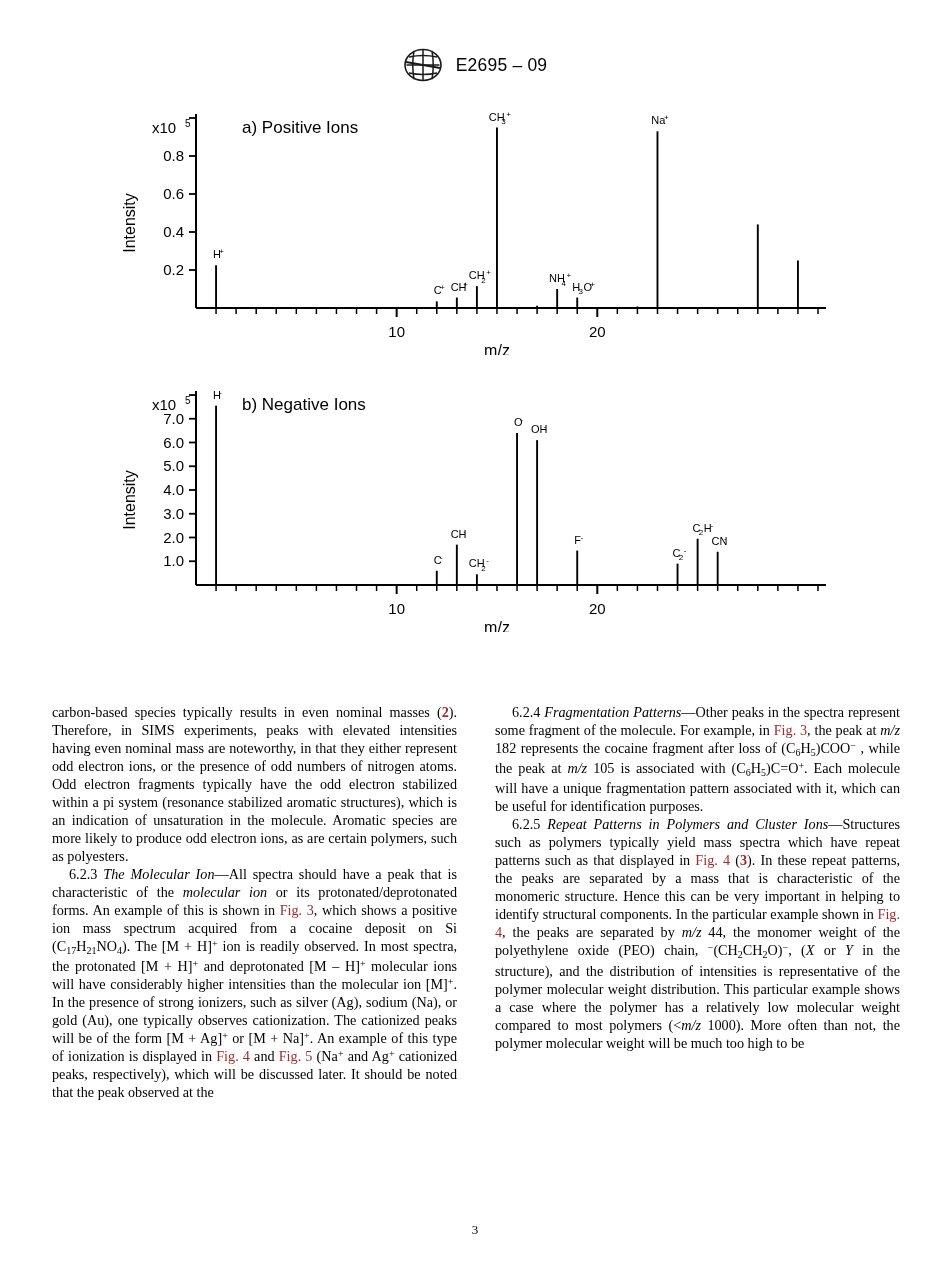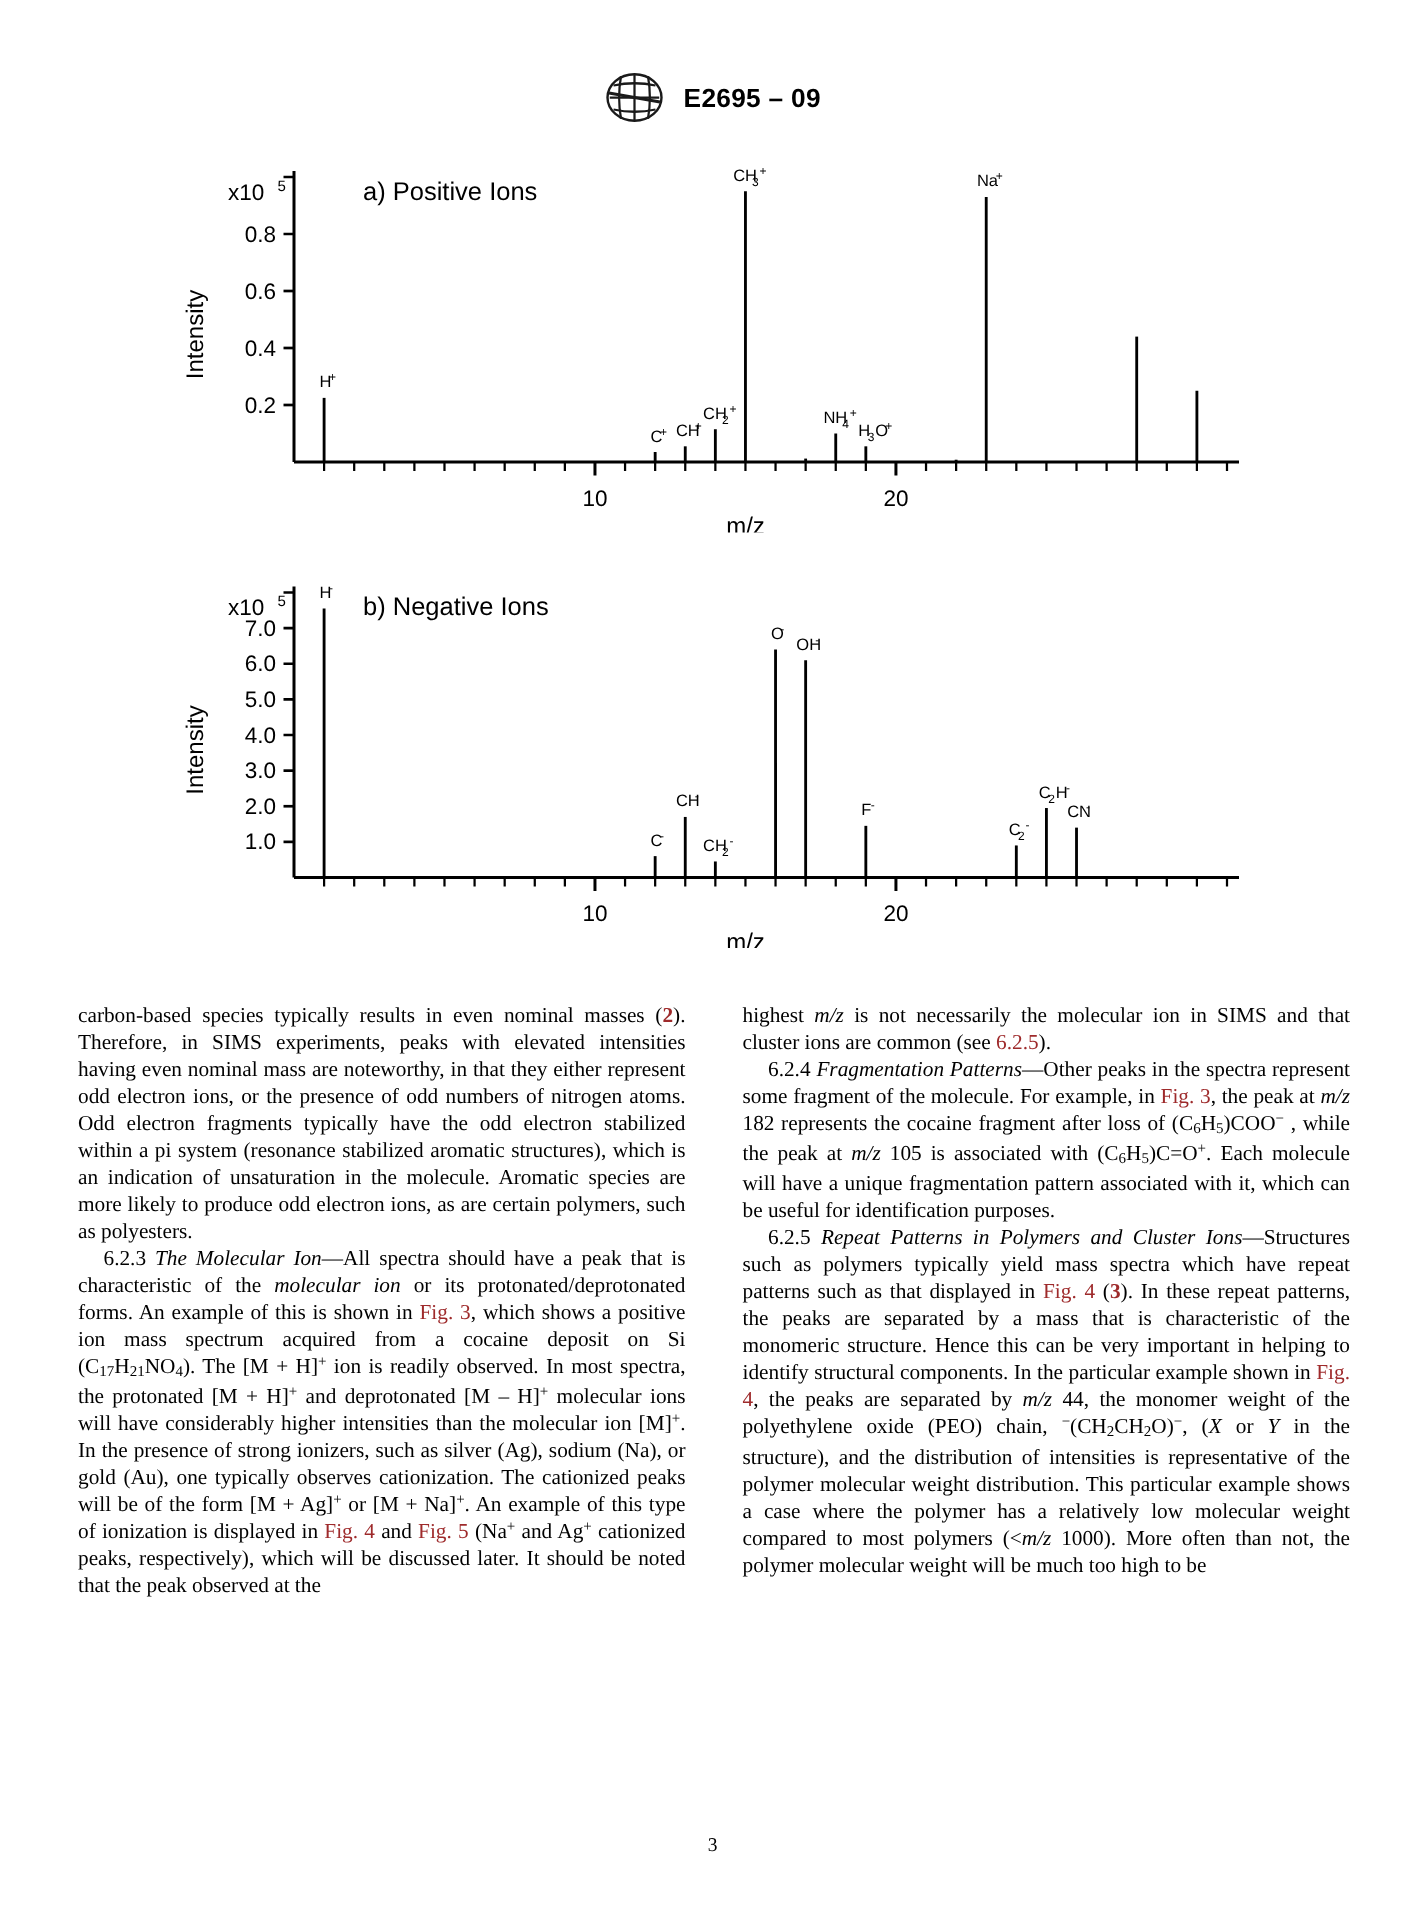--- a/index.html
+++ b/index.html
@@ -28,21 +28,21 @@
     gap: 13px;
   }
   .astm-logo {
     width: 40px;
     height: 34px;
     display: block;
   }
   .std-number {
     font-family: "Liberation Sans", sans-serif;
     font-size: 17.5px;
-    font-weight: bold;
+    font-weight: normal;
     letter-spacing: 0.2px;
     white-space: nowrap;
   }
 
   
   .figure-block {
     position: absolute;
     top: 100px;
     left: 0;
     width: 950px;
@@ -64,21 +64,21 @@
     line-height: 1.42;
     text-align: center;
   }
   .fig-caption i { font-style: italic; }
   .fig-caption sub { font-size: 7.6px; vertical-align: -0.22em; }
   .fig-caption sup { font-size: 7.6px; vertical-align: 0.38em; }
 
   
   .columns {
     position: absolute;
-    top: 668px;
+    top: 703px;
     left: 52px;
     width: 848px;
     display: flex;
     gap: 38px;
   }
   .col {
     width: 405px;
     font-size: 14.2px;
     line-height: 1.268;
     text-align: justify;
@@ -316,19 +316,18 @@
   </div>
 
 </div>
 
 <div class="columns">
   <div class="col" id="left-col">
       <p><span>carbon-based species typically results in even nominal masses (</span><span class="refbold">2</span><span>). Therefore, in SIMS experiments, peaks with elevated intensities having even nominal mass are noteworthy, in that they either represent odd electron ions, or the presence of odd numbers of nitrogen atoms. Odd electron fragments typically have the odd electron stabilized within a pi system (resonance stabilized aromatic structures), which is an indication of unsaturation in the molecule. Aromatic species are more likely to produce odd electron ions, as are certain polymers, such as polyesters.</span></p>
       <p class="indent"><span>6.2.3 </span><i>The Molecular Ion</i><span>—All spectra should have a peak that is characteristic of the </span><i>molecular ion</i><span> or its protonated/deprotonated forms. An example of this is shown in </span><span class="ref">Fig. 3</span><span>, which shows a positive ion mass spectrum acquired from a cocaine deposit on Si (C</span><sub>17</sub><span>H</span><sub>21</sub><span>NO</span><sub>4</sub><span>). The [M + H]</span><sup>+</sup><span> ion is readily observed. In most spectra, the protonated [M + H]</span><sup>+</sup><span> and deprotonated [M – H]</span><sup>+</sup><span> molecular ions will have considerably higher intensities than the molecular ion [M]</span><sup>+</sup><span>. In the presence of strong ionizers, such as silver (Ag), sodium (Na), or gold (Au), one typically observes cationization. The cationized peaks will be of the form [M + Ag]</span><sup>+</sup><span> or [M + Na]</span><sup>+</sup><span>. An example of this type of ionization is displayed in </span><span class="ref">Fig. 4</span><span> and </span><span class="ref">Fig. 5</span><span> (Na</span><sup>+</sup><span> and Ag</span><sup>+</sup><span> cationized peaks, respectively), which will be discussed later. It should be noted that the peak observed at the</span></p>
     </div>
   <div class="col" id="right-col">
-      <p><span>highest </span><i>m/z</i><span> is not necessarily the molecular ion in SIMS and that cluster ions are common (see </span><span class="ref">6.2.5</span><span>).</span></p>
       <p class="indent"><span>6.2.4 </span><i>Fragmentation Patterns</i><span>—Other peaks in the spectra represent some fragment of the molecule. For example, in </span><span class="ref">Fig. 3</span><span>, the peak at </span><i>m/z</i><span> 182 represents the cocaine fragment after loss of (C</span><sub>6</sub><span>H</span><sub>5</sub><span>)COO</span><sup>−</sup><span> , while the peak at </span><i>m/z</i><span> 105 is associated with (C</span><sub>6</sub><span>H</span><sub>5</sub><span>)C=O</span><sup>+</sup><span>. Each molecule will have a unique fragmentation pattern associated with it, which can be useful for identification purposes.</span></p>
       <p class="indent"><span>6.2.5 </span><i>Repeat Patterns in Polymers and Cluster Ions</i><span>—Structures such as polymers typically yield mass spectra which have repeat patterns such as that displayed in </span><span class="ref">Fig. 4</span><span> (</span><span class="refbold">3</span><span>). In these repeat patterns, the peaks are separated by a mass that is characteristic of the monomeric structure. Hence this can be very important in helping to identify structural components. In the particular example shown in </span><span class="ref">Fig. 4</span><span>, the peaks are separated by </span><i>m/z</i><span> 44, the monomer weight of the polyethylene oxide (PEO) chain, </span><sup>−</sup><span>(CH</span><sub>2</sub><span>CH</span><sub>2</sub><span>O)</span><sup>−</sup><span>, (</span><i>X</i><span> or </span><i>Y</i><span> in the structure), and the distribution of intensities is representative of the polymer molecular weight distribution. This particular example shows a case where the polymer has a relatively low molecular weight compared to most polymers (&lt;</span><i>m/z</i><span> 1000). More often than not, the polymer molecular weight will be much too high to be</span></p>
     </div>
 </div>
 
 <div class="page-number">3</div>
 
 </body></html>

